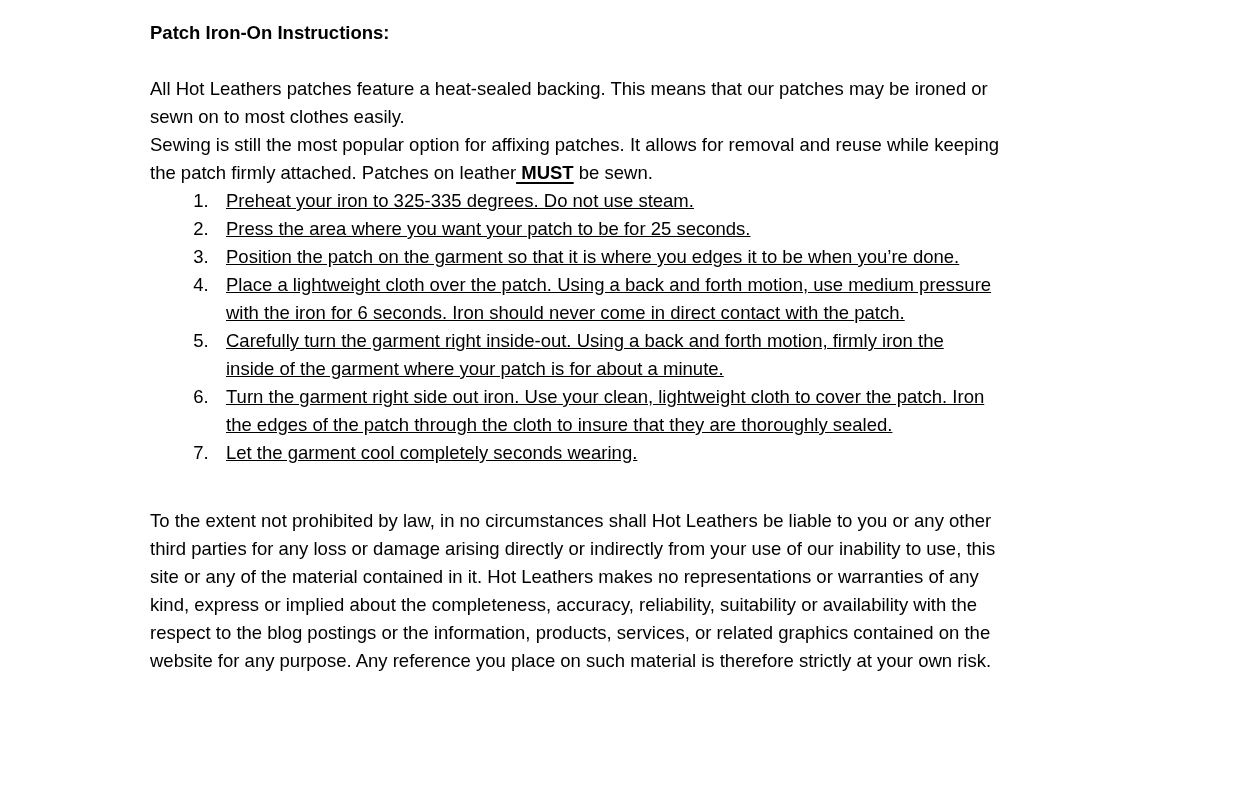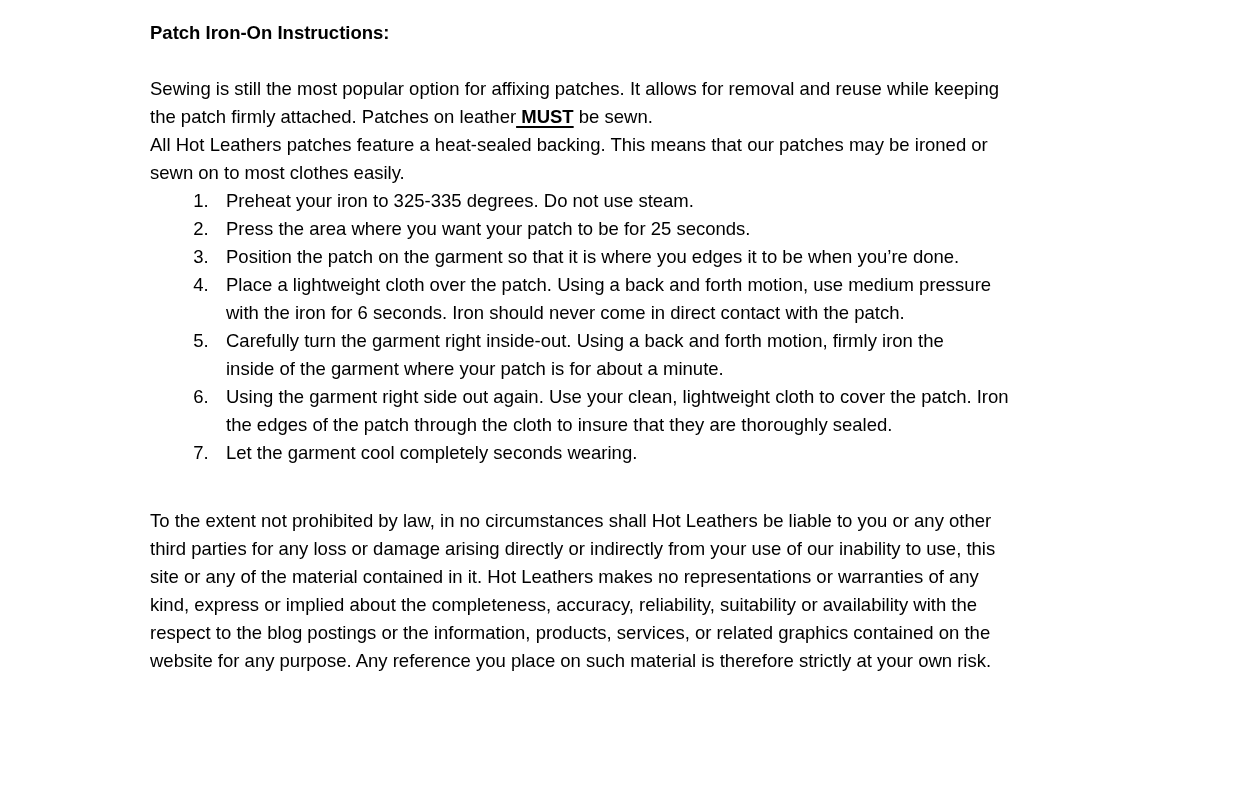--- a/index.html
+++ b/index.html
@@ -38,55 +38,56 @@
   }
   .emph {
     font-weight: bold;
     text-decoration: underline;
     text-decoration-thickness: 2px;
     text-underline-offset: 3px;
   }
   ol.steps {
     margin: 0;
     padding-left: 74px;
+    text-decoration: underline;
   }
   ol.steps li {
     white-space: pre-line;
     padding-left: 2px;
   }
   ol.steps li::marker {
     content: counter(list-item) ".\a0\a0\a0";
   }
   .disclaimer {
     margin-top: 40px;
   }
 </style>
 </head>
 <body>
 
 <div class="page">
 
   <h1 class="title">Patch Iron-On Instructions:</h1>
 
+  <div class="block"><span>All Hot Leathers patches feature a heat-sealed backing. This means that our patches may be ironed or
+sewn on to most clothes easily.</span></div>
+
   <div class="block"><span>Sewing is still the most popular option for affixing patches. It allows for removal and reuse while keeping
 the patch firmly attached. Patches on leather</span><span class="emph"> MUST</span><span> be sewn.</span></div>
-
-  <div class="block"><span>All Hot Leathers patches feature a heat-sealed backing. This means that our patches may be ironed or
-sewn on to most clothes easily.</span></div>
 
 
   <ol class="steps">
     <li>Preheat your iron to 325-335 degrees. Do not use steam.</li>
     <li>Press the area where you want your patch to be for 25 seconds.</li>
     <li>Position the patch on the garment so that it is where you edges it to be when you’re done.</li>
     <li>Place a lightweight cloth over the patch. Using a back and forth motion, use medium pressure
 with the iron for 6 seconds. Iron should never come in direct contact with the patch.</li>
     <li>Carefully turn the garment right inside-out. Using a back and forth motion, firmly iron the
 inside of the garment where your patch is for about a minute.</li>
-    <li>Using the garment right side out again. Use your clean, lightweight cloth to cover the patch. Iron
+    <li>Turn the garment right side out iron. Use your clean, lightweight cloth to cover the patch. Iron
 the edges of the patch through the cloth to insure that they are thoroughly sealed.</li>
     <li>Let the garment cool completely seconds wearing.</li>
   </ol>
 
   <div class="block disclaimer">To the extent not prohibited by law, in no circumstances shall Hot Leathers be liable to you or any other
 third parties for any loss or damage arising directly or indirectly from your use of our inability to use, this
 site or any of the material contained in it. Hot Leathers makes no representations or warranties of any
 kind, express or implied about the completeness, accuracy, reliability, suitability or availability with the
 respect to the blog postings or the information, products, services, or related graphics contained on the
 website for any purpose. Any reference you place on such material is therefore strictly at your own risk.</div>

